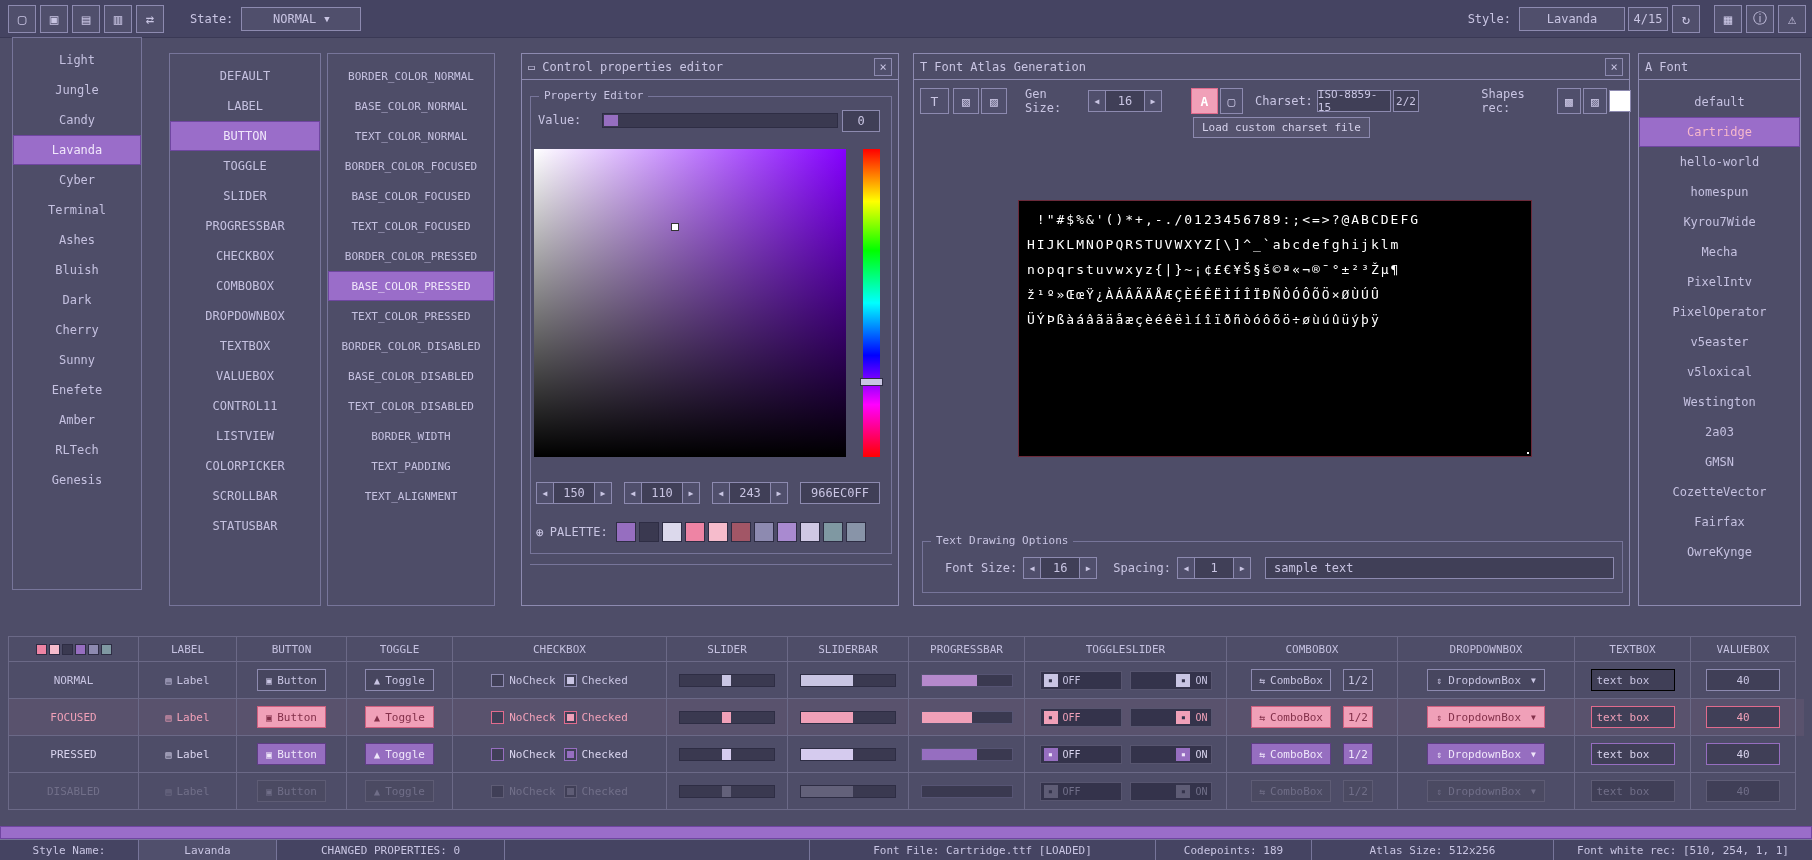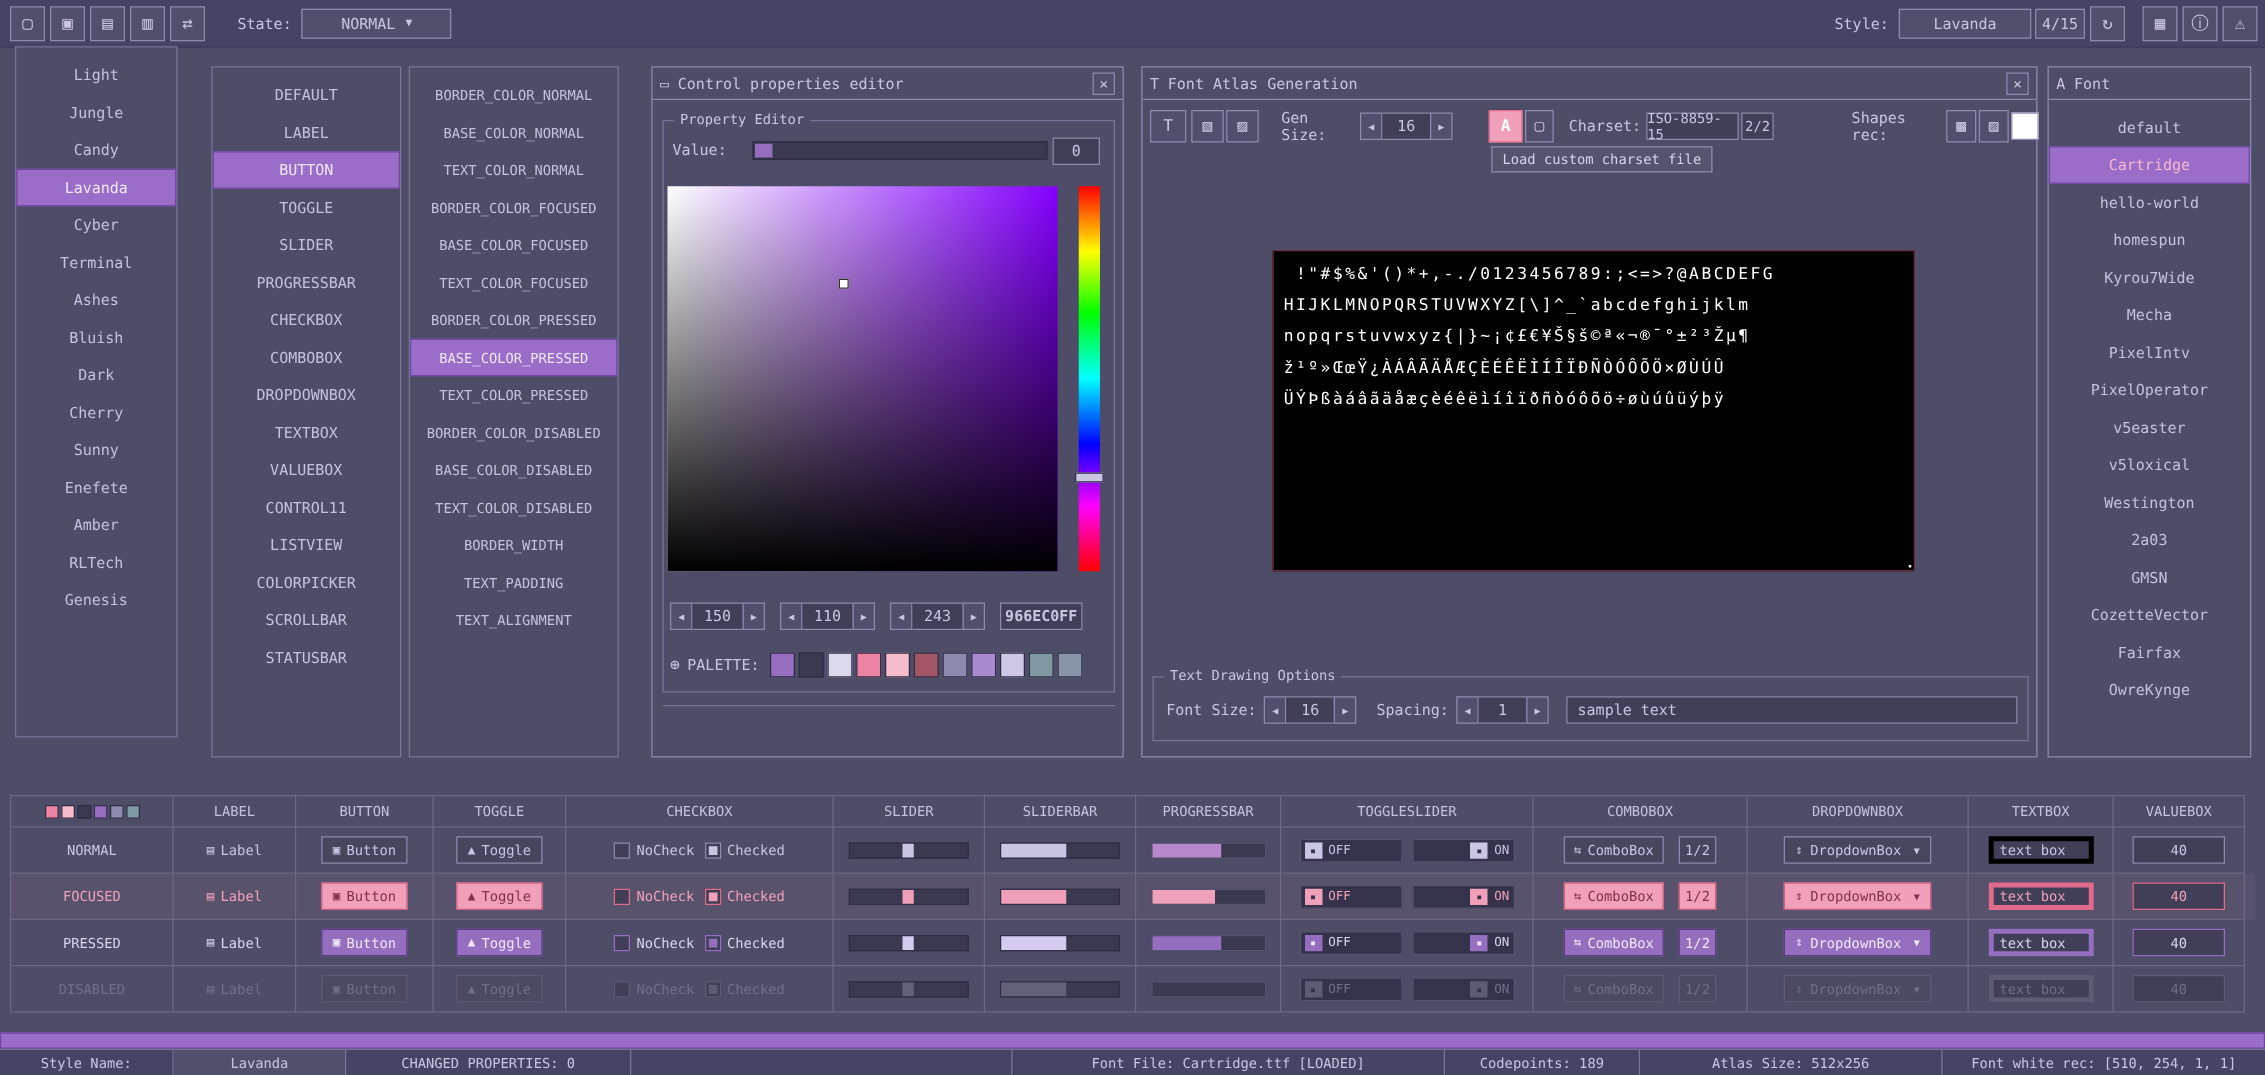--- a/index.html
+++ b/index.html
@@ -45,21 +45,21 @@
 #value-slider{position:absolute;left:80px;top:3px;width:236px;height:15px;background:#3a3950;border:1px solid #2e2d44;}
 #value-slider .vfill{position:absolute;left:1px;top:1px;width:14px;height:11px;background:#966ec0;}
 #value-box{position:absolute;left:320px;top:0;width:38px;}
 #picker-square{position:absolute;left:12px;top:95px;width:312px;height:308px;cursor:crosshair;
   background:linear-gradient(to bottom,rgba(0,0,0,0),#000),linear-gradient(to right,#ffffff,#8400ff);}
 #picker-marker{position:absolute;left:44%;top:24%;width:8px;height:8px;background:#fff;border:1px solid #333;}
 #hue-bar{position:absolute;left:341px;top:95px;width:17px;height:308px;cursor:pointer;
   background:linear-gradient(to bottom,#f00 0%,#ff0 17%,#0f0 33%,#0ff 50%,#00f 67%,#f0f 83%,#f00 100%);}
 #hue-handle{position:absolute;left:-3px;top:74.5%;width:23px;height:8px;background:#c9c5e3;border:1px solid #2e2d44;}
 .rgb-row{position:absolute;top:428px;}
-#hex-box{position:absolute;left:278px;top:428px;width:66px;font-weight:bold;}
+#hex-box{position:absolute;left:278px;top:428px;width:80px;}
 #palette-row{position:absolute;left:0;top:467px;width:378px;height:22px;display:flex;align-items:center;}
 #palette-row .p-icon{margin-left:14px;font-size:13px;}
 #palette-row .p-label{margin-left:6px;font-size:12px;}
 .palette-swatches{display:flex;gap:3px;margin-left:8px;}
 .psw{width:20px;height:20px;border:1px solid #2e2d44;cursor:pointer;}
 #prop-divider{position:absolute;left:8px;top:510px;width:362px;border-top:1px solid #77759a;}
 #align-row{position:absolute;left:0;top:520px;width:378px;height:26px;}
 #align-label{position:absolute;left:14px;top:6px;font-size:11px;color:#716f89;}
 .align-btn{position:absolute;top:0;height:24px;border:1px solid #5e5c75;background:#4a4962;color:#716f89;display:flex;align-items:center;justify-content:center;gap:5px;font-size:11px;cursor:pointer;}
 #align-left{left:139px;width:64px;}
@@ -152,21 +152,21 @@
 .trow.focused .wcombo,.trow.focused .wcombon{background:#f0a0b8;border-color:#cf5f7f;color:#83304a;}
 .trow.pressed .wcombo,.trow.pressed .wcombon{background:#966ec0;border-color:#5f3d85;color:#efe6fa;}
 .trow.disabled .wcombo,.trow.disabled .wcombon{background:#4b4a62;border-color:#5e5c75;color:#706e88;}
 
 .wdrop{display:flex;align-items:center;gap:6px;font-size:11px;height:22px;padding:0 8px;border:1px solid #8d8ab0;background:#47465f;color:#c9c5e3;cursor:pointer;}
 .wdrop .caret{font-size:8px;margin-left:4px;}
 .trow.focused .wdrop{background:#f0a0b8;border-color:#cf5f7f;color:#83304a;}
 .trow.pressed .wdrop{background:#966ec0;border-color:#5f3d85;color:#efe6fa;}
 .trow.disabled .wdrop{background:#4b4a62;border-color:#5e5c75;color:#706e88;}
 
-.wtext{width:84px;height:22px;border:4px solid #000000;background:#403f57;color:#c9c5e3;font-size:11px;display:flex;align-items:center;padding-left:5px;cursor:text;}
+.wtext{width:84px;height:22px;border:1px solid #000000;background:#403f57;color:#c9c5e3;font-size:11px;display:flex;align-items:center;padding-left:5px;cursor:text;}
 .wvalue{width:74px;height:22px;border:1px solid #8d8ab0;background:#403f57;color:#c9c5e3;font-size:11px;display:flex;align-items:center;justify-content:center;cursor:text;}
 .trow.focused .wtext,.trow.focused .wvalue{border-color:#e16b8d;color:#f0a0b8;}
 .trow.pressed .wtext,.trow.pressed .wvalue{border-color:#966ec0;color:#d9d4ee;}
 .trow.disabled .wtext,.trow.disabled .wvalue{border-color:#5e5c75;color:#706e88;}
 
 
 #scroll-bar{position:absolute;left:0;top:826px;width:1812px;height:13px;background:#9a6dc9;border:1px solid #6f46a0;cursor:pointer;}
 #statusbar{position:absolute;left:0;top:839px;width:1812px;height:21px;background:#454462;border-top:1px solid #77759a;display:flex;align-items:center;font-size:11px;}
 .sseg{height:21px;display:flex;align-items:center;justify-content:center;border-right:1px solid #77759a;flex:0 0 auto;}
 #statusbar .sspacer{flex:1;border-right:none;}
@@ -445,21 +445,21 @@
         <div class="aline">nopqrstuvwxyz{|}~¡¢£€¥Š§š©ª«¬®¯°±²³Žµ¶</div>
         <div class="aline">ž¹º»ŒœŸ¿ÀÁÂÃÄÅÆÇÈÉÊËÌÍÎÏÐÑÒÓÔÕÖ×ØÙÚÛ</div>
         <div class="aline">ÜÝÞßàáâãäåæçèéêëìíîïðñòóôõö÷øùúûüýþÿ</div>
       </div>
     <div id="white-rec-dot"></div>
   </div>
 
   <div class="group" id="textopts-group">
     <span class="glabel">Text Drawing Options</span>
     <div id="textopts-row">
-      <span class="at-label" style="margin-left:10px">Font Size:</span>
+      <span class="at-label" style="margin-left:22px">Font Size:</span>
       <div class="spin" style="margin-left:6px">
         <div class="sb">
             <span>◀</span>
           </div>
         <div class="sv" style="width:38px">
             <span>16</span>
           </div>
         <div class="sb">
             <span>▶</span>
           </div>

